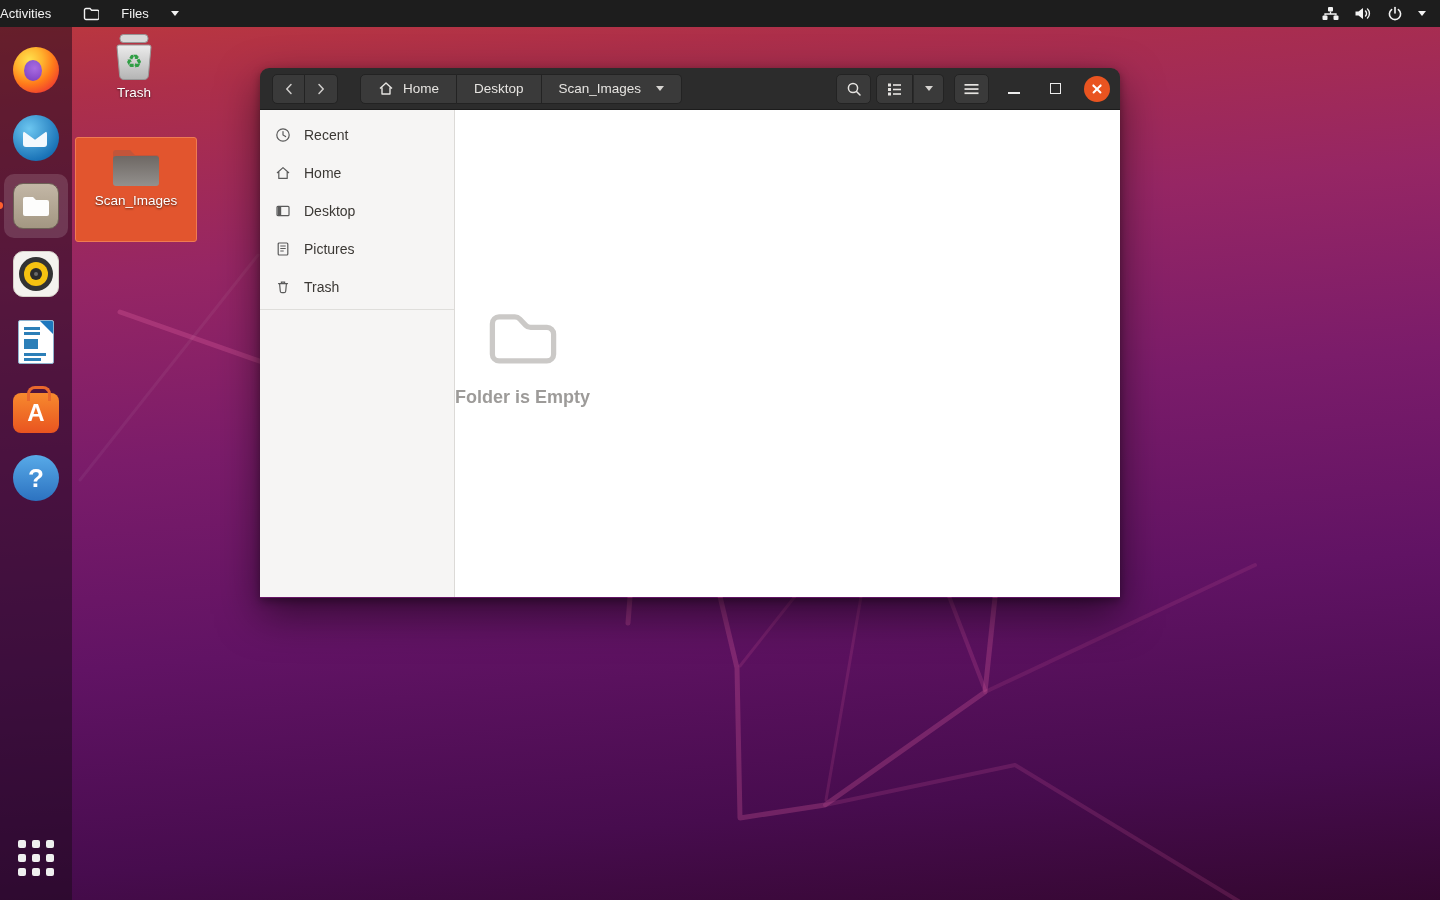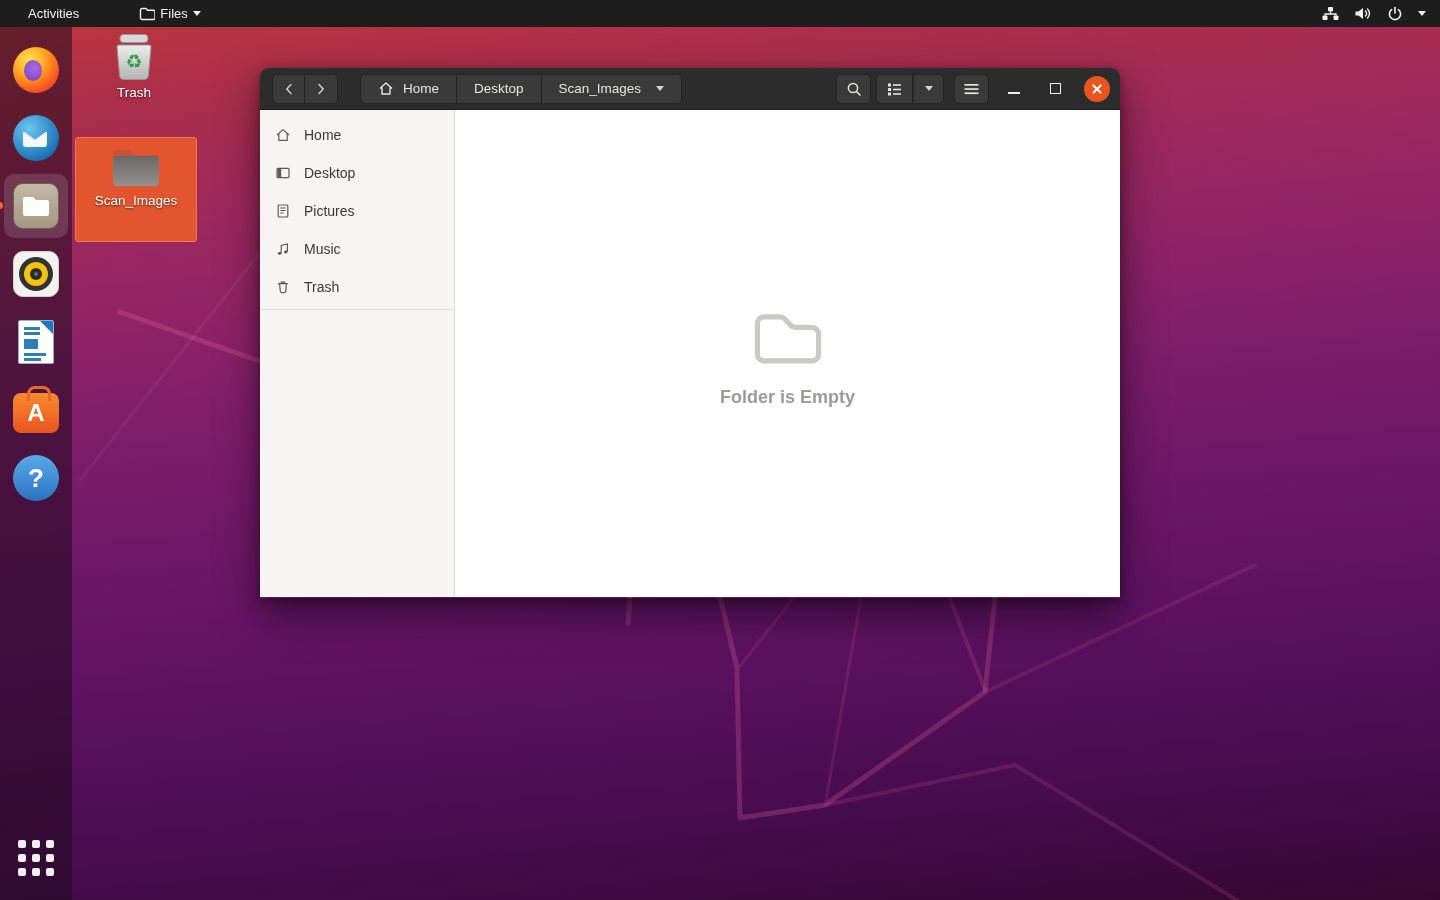--- a/index.html
+++ b/index.html
@@ -8,22 +8,22 @@
 
   
   .stage { position:relative; width:1440px; height:900px;
     background:linear-gradient(175deg,#bf3a3b 0%,#ad2f4a 10%,#962664 28%,#7b1c6a 46%,#611364 66%,#470c4e 86%,#340730 100%); }
   .wallpaper-lines { position:absolute; left:0; top:0; z-index:0; }
 
   
   .topbar { position:absolute; left:0; top:0; width:1440px; height:27px;
     background:#1d1d1d; color:#f2f2f2; display:flex; align-items:center;
     font-size:13px; z-index:30; }
-  .tb-activities { padding:0 28px; height:100%; display:flex; align-items:center; cursor:default; }
-  .tb-appmenu { display:flex; align-items:center; gap:5px; padding:0 10px; height:100%; margin-left:22px; }
+  .tb-activities { padding:0 0; height:100%; display:flex; align-items:center; cursor:default; }
+  .tb-appmenu { display:flex; align-items:center; gap:22px; padding:0 10px; height:100%; margin-left:22px; }
   .tb-caret { width:0; height:0; border-left:4px solid transparent; border-right:4px solid transparent; border-top:5px solid #f2f2f2; }
   .tb-right { margin-left:auto; display:flex; align-items:center; gap:15px; padding-right:14px; }
   .tb-right svg { display:block; }
 
   
   .dock { position:absolute; left:0; top:27px; width:72px; height:873px;
     background:rgba(26,9,25,0.52); z-index:20; display:flex; flex-direction:column;
     align-items:center; padding-top:11px; }
   .dock-item { position:relative; width:64px; height:64px; margin-bottom:4px;
     display:flex; align-items:center; justify-content:center; border-radius:10px; }
@@ -110,21 +110,21 @@
   .wc-close::after  { transform:rotate(-45deg); }
 
   .win-body { display:flex; height:487px; background:#fff; }
   .sidebar { width:195px; background:#f6f5f4; border-right:1px solid #dcdad7;
     padding-top:6px; display:flex; flex-direction:column; }
   .sb-item { height:38px; display:flex; align-items:center; gap:13px; padding-left:15px;
     font-size:14px; color:#3b3834; }
   .sb-item svg { flex:0 0 auto; }
   .sb-sep { height:1px; background:#dfdedb; margin:3px 0; }
 
-  .main-pane { flex:1; display:flex; align-items:center; justify-content:center; background:#fff; }
+  .main-pane { flex:1; display:flex; align-items:center; background:#fff; }
   .empty-state { display:flex; flex-direction:column; align-items:center; margin-top:4px; }
   .empty-title { margin-top:14px; font-size:18px; font-weight:bold; color:#9d9b99; }
 </style>
 </head>
 <body>
 
 <div class="stage">
 
   <svg class="wallpaper-lines" width="1440" height="900" viewBox="0 0 1440 900">
     <g fill="none" stroke-linejoin="round" stroke-linecap="round">
@@ -330,45 +330,44 @@
           <div class="wc-close"></div>
         </div>
       </div>
     </div>
 
     <div class="win-body">
 
       <div class="sidebar">
         <div class="sb-item">
           <svg width="16" height="16" viewBox="0 0 16 16">
+            <circle cx="8" cy="8" r="6.2" fill="none" stroke="#5a5a5a" stroke-width="1.2"></circle>
+            <path d="M8,4.5 V8 L10.6,9.6" fill="none" stroke="#5a5a5a" stroke-width="1.2" stroke-linecap="round"></path>
+          </svg>
+          <span>Recent</span>
+        </div>
+        <div class="sb-item">
+          <svg width="16" height="16" viewBox="0 0 16 16">
             <path d="M2,8 L8,2.6 L14,8 M3.8,7 V13.4 h8.4 V7" fill="none" stroke="#5a5a5a" stroke-width="1.2" stroke-linejoin="round"></path>
           </svg>
           <span>Home</span>
         </div>
         <div class="sb-item">
           <svg width="16" height="16" viewBox="0 0 16 16">
             <rect x="2" y="3.3" width="12" height="9.4" rx="1" fill="none" stroke="#5a5a5a" stroke-width="1.2"></rect>
             <rect x="2.6" y="3.9" width="3.6" height="8.2" fill="#5a5a5a"></rect>
           </svg>
           <span>Desktop</span>
         </div>
         <div class="sb-item">
           <svg width="16" height="16" viewBox="0 0 16 16">
             <rect x="3.2" y="2" width="9.6" height="12" rx="1" fill="none" stroke="#5a5a5a" stroke-width="1.2"></rect>
             <path d="M5.3,5 h5.4 M5.3,7.5 h5.4 M5.3,10 h3.4" stroke="#5a5a5a" stroke-width="1.1"></path>
           </svg>
           <span>Pictures</span>
-        </div>
-        <div class="sb-item">
-          <svg width="16" height="16" viewBox="0 0 16 16">
-            <path d="M6.2,12.3 V4.4 L12.4,3 v7.8" fill="none" stroke="#5a5a5a" stroke-width="1.2"></path>
-            <ellipse cx="4.6" cy="12.4" rx="1.8" ry="1.4" fill="#5a5a5a"></ellipse>
-            <ellipse cx="10.8" cy="11" rx="1.8" ry="1.4" fill="#5a5a5a"></ellipse>
-          </svg>
-          <span>Music</span>
         </div>
         <div class="sb-item">
           <svg width="16" height="16" viewBox="0 0 16 16">
             <path d="M3.5,4.6 h9 M6.4,4.4 V3.2 h3.2 v1.2" fill="none" stroke="#5a5a5a" stroke-width="1.2" stroke-linecap="round"></path>
             <path d="M4.6,4.8 l0.7,7.4 a1.6,1.6 0 0 0 1.6,1.4 h2.2 a1.6,1.6 0 0 0 1.6,-1.4 l0.7,-7.4" fill="none" stroke="#5a5a5a" stroke-width="1.2"></path>
           </svg>
           <span>Trash</span>
         </div>
         <div class="sb-sep"></div>
       </div>

